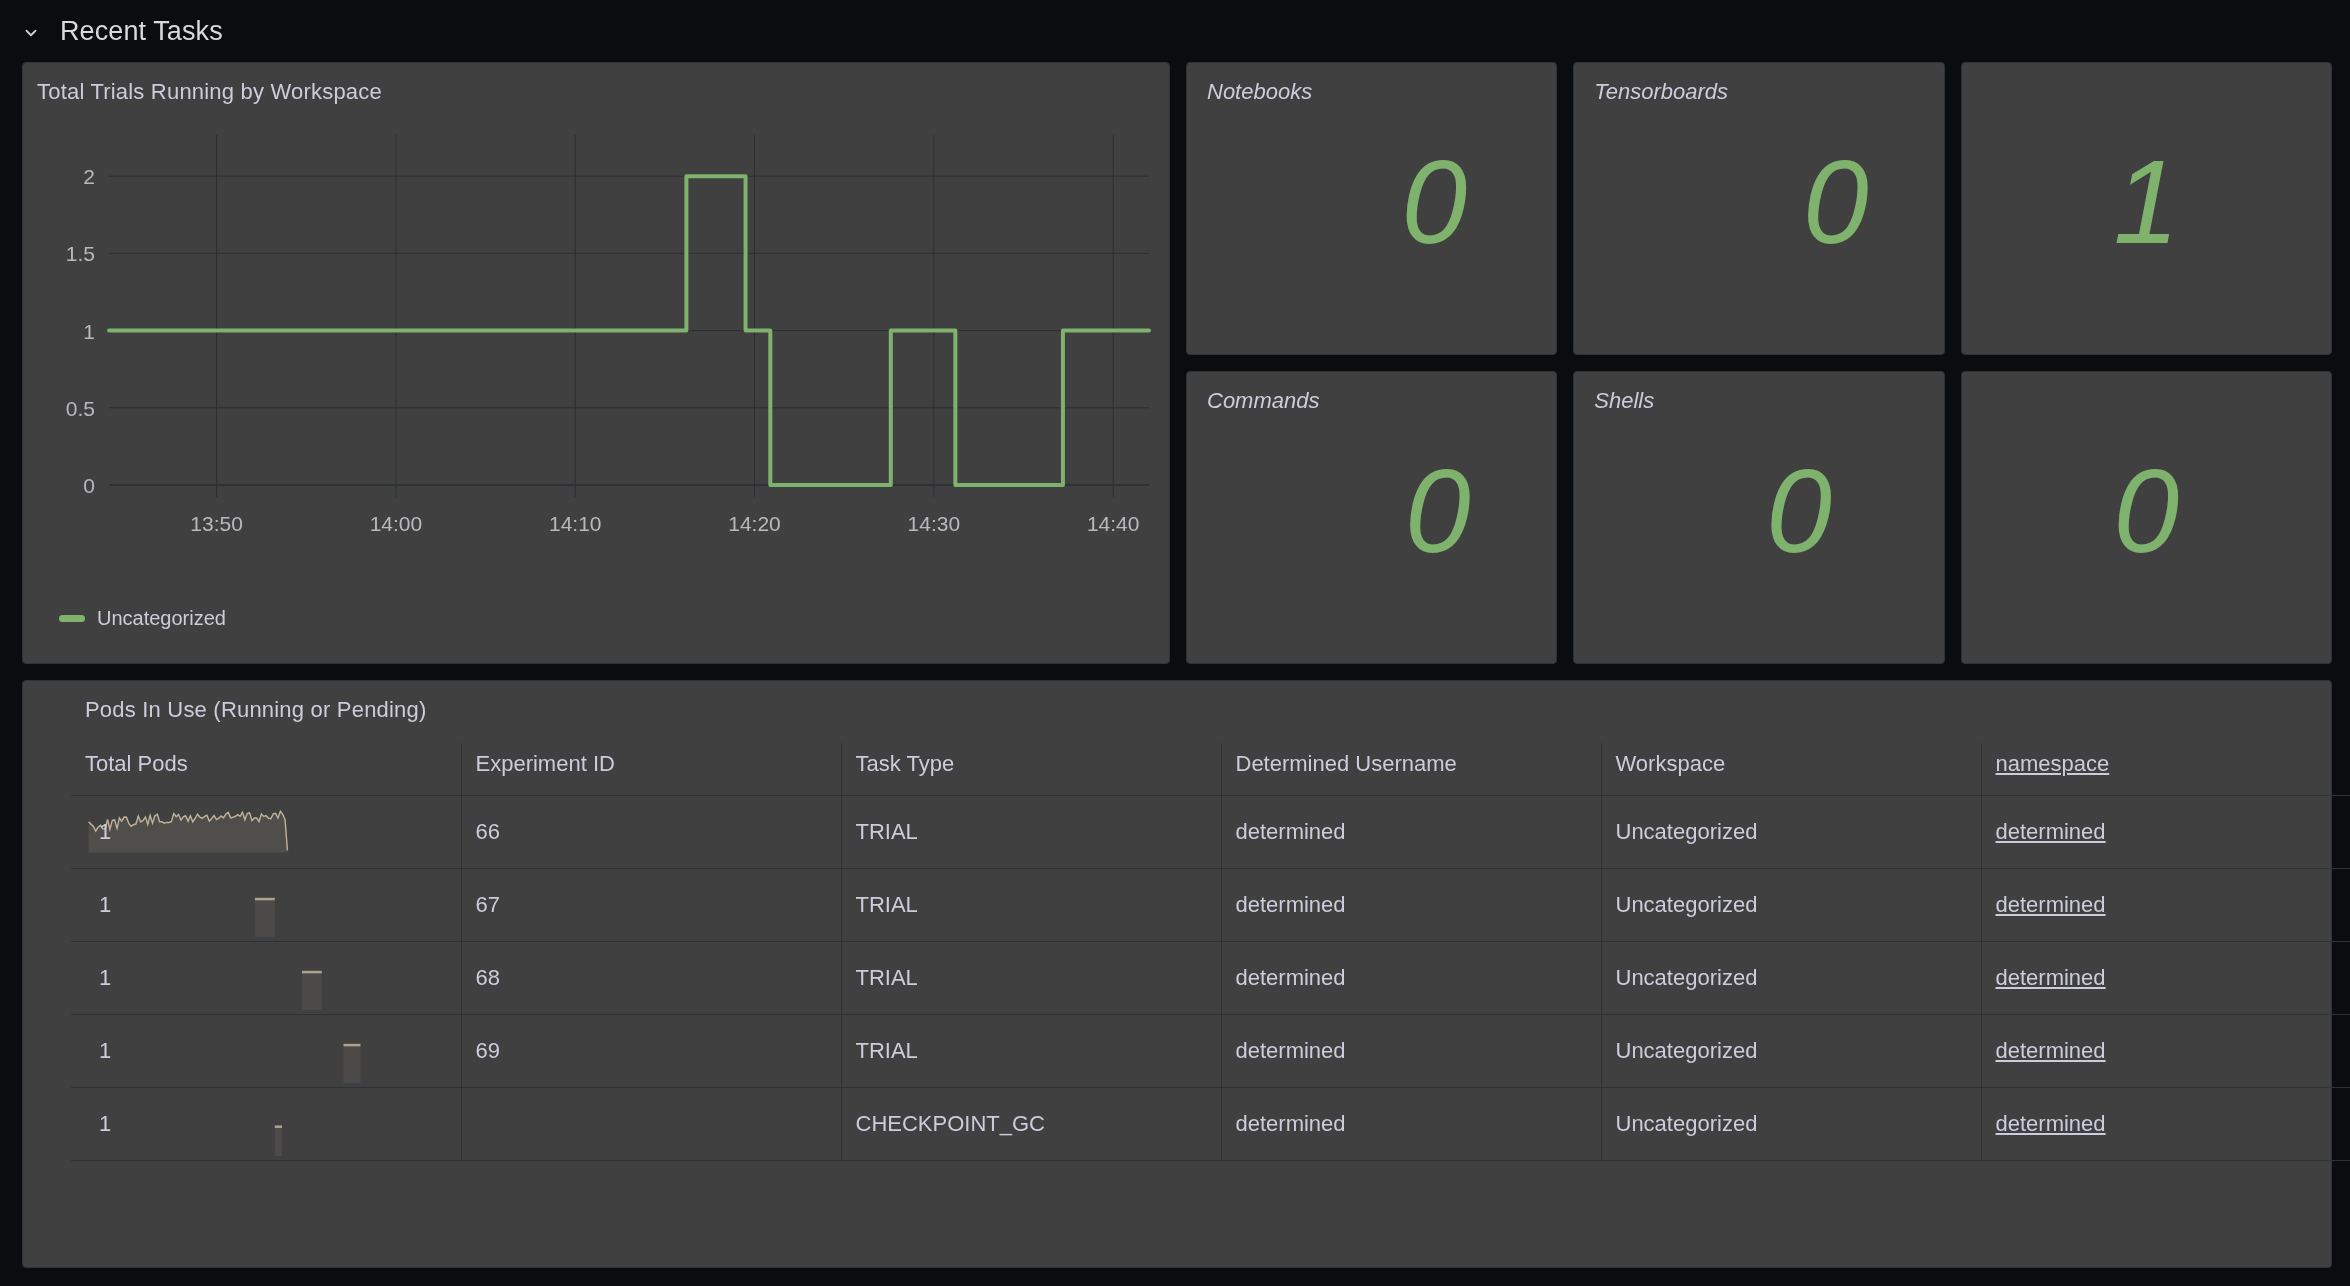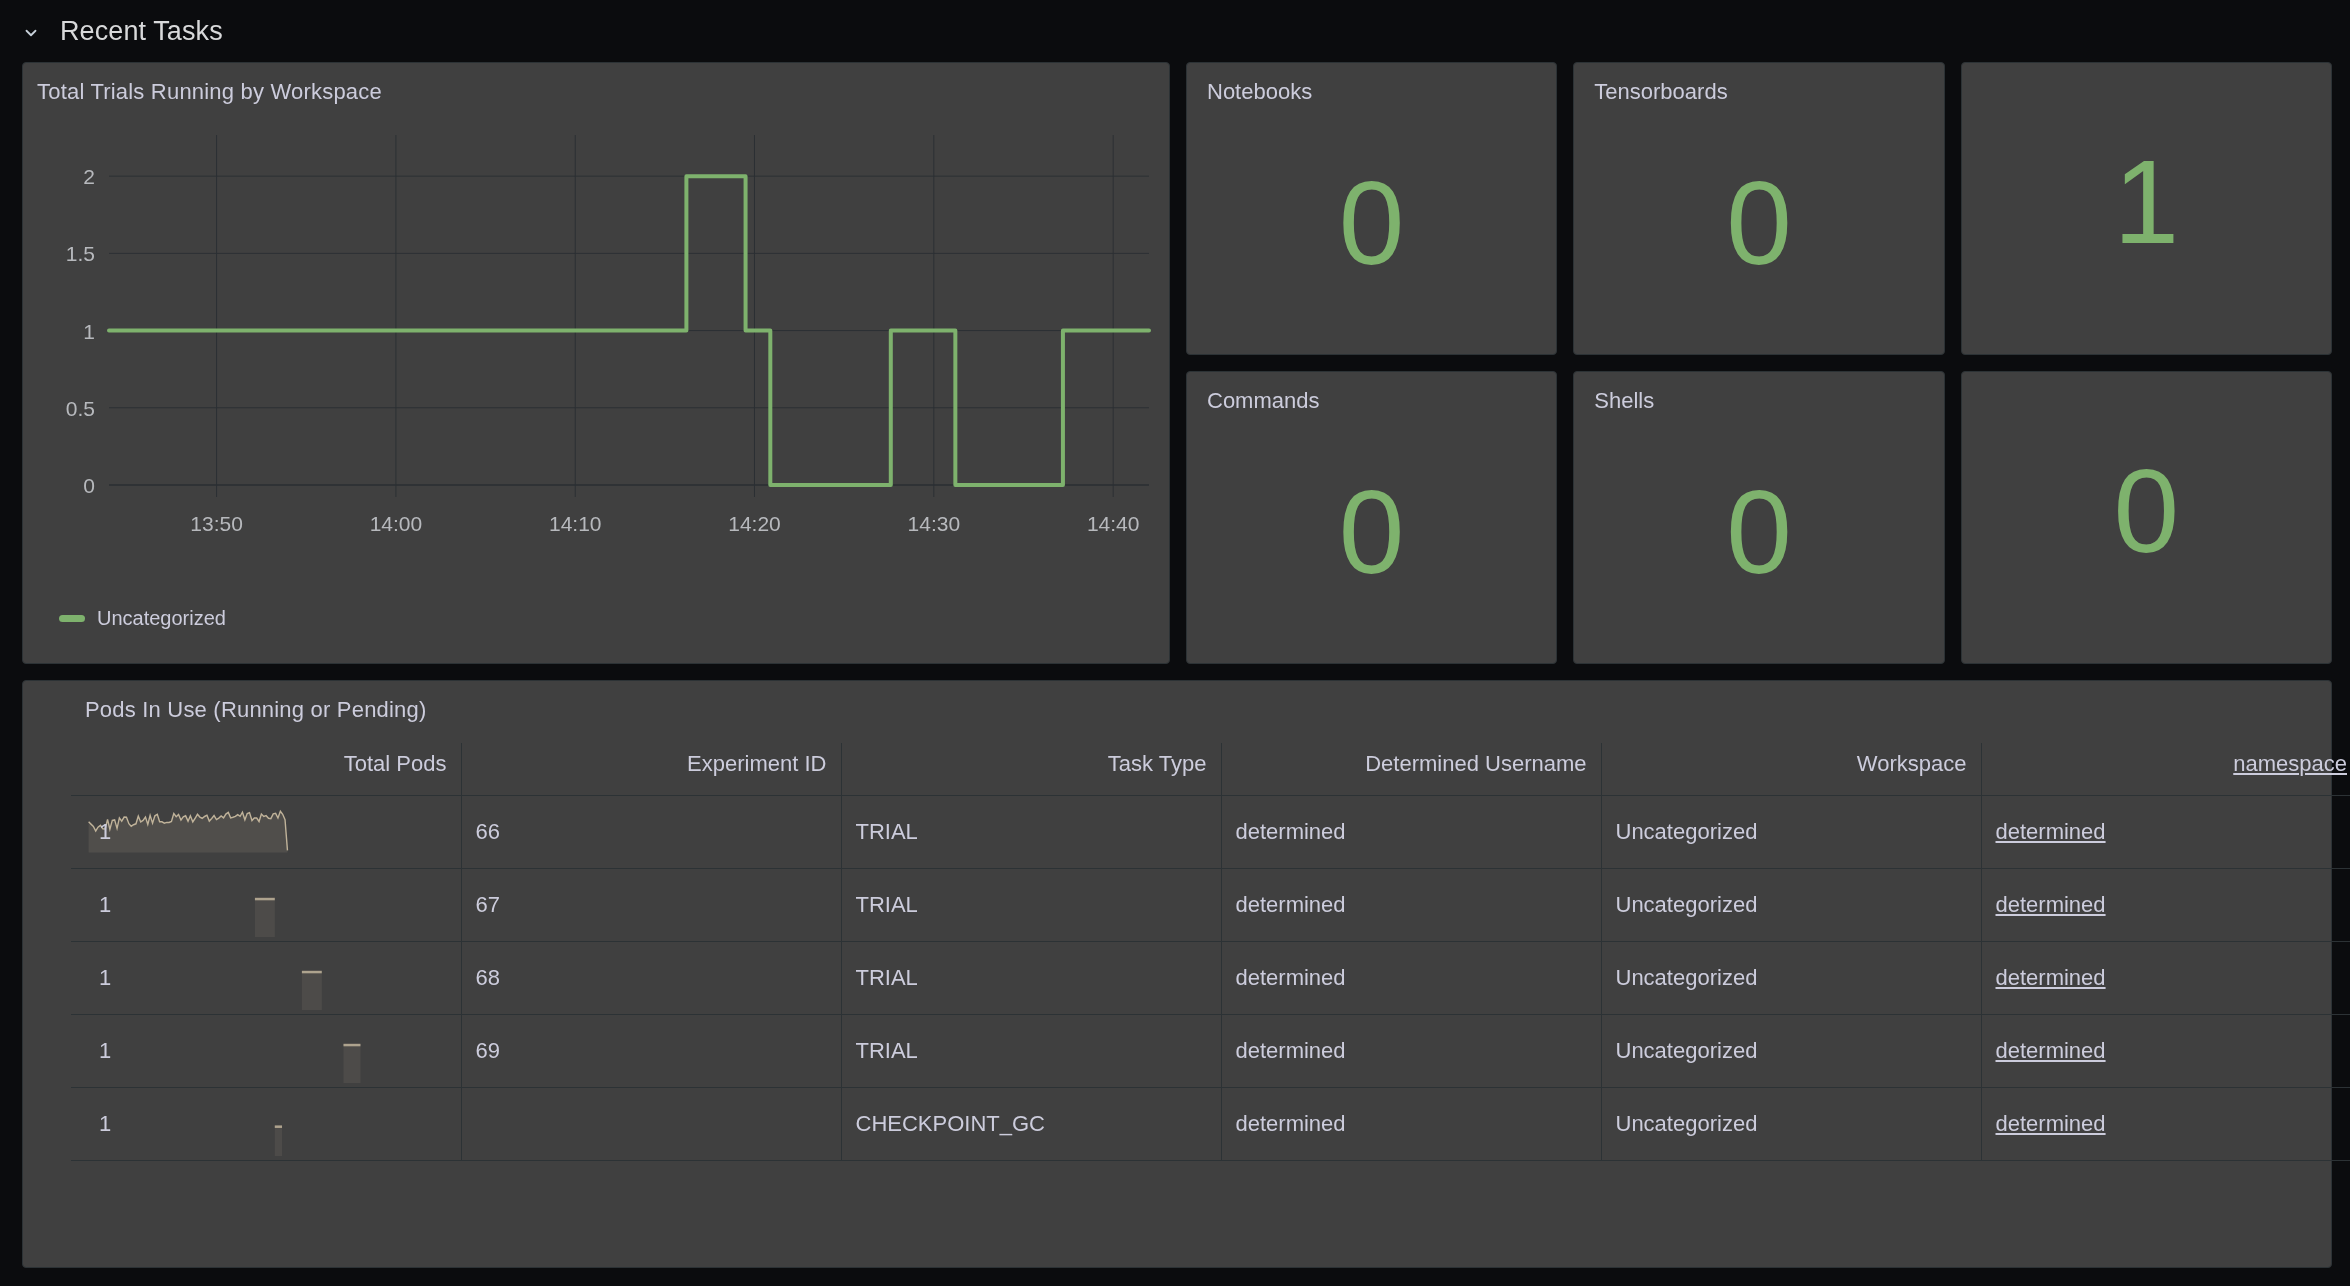--- a/index.html
+++ b/index.html
@@ -98,21 +98,22 @@
   
   .stats-wrap {
     flex: 1 1 auto;
     display: grid;
     grid-template-columns: repeat(3, 1fr);
     grid-template-rows: repeat(2, 1fr);
     gap: 16px;
   }
   .stat-panel {
     display: flex;
-    flex-direction: column;
+    flex-direction: row;
+    font-style: italic;
   }
   .stat-title {
     font-size: 22px;
     font-weight: 400;
     color: #ccccdc;
     padding: 16px 0 0 20px;
   }
   .stat-value {
     flex: 1 1 auto;
     display: flex;
@@ -132,21 +133,21 @@
     width: 100%;
     padding-left: 48px;
   }
   .tbl {
     width: 100%;
     border-collapse: collapse;
     margin-top: 20px;
     table-layout: fixed;
   }
   .tbl th {
-    text-align: right;
+    text-align: left;
     font-size: 22px;
     font-weight: 400;
     color: #ccccdc;
     padding: 8px 14px 18px 14px;
     border-bottom: 1px solid #2c3235;
   }
   .tbl td {
     font-size: 22px;
     font-weight: 400;
     color: #ccccdc;

